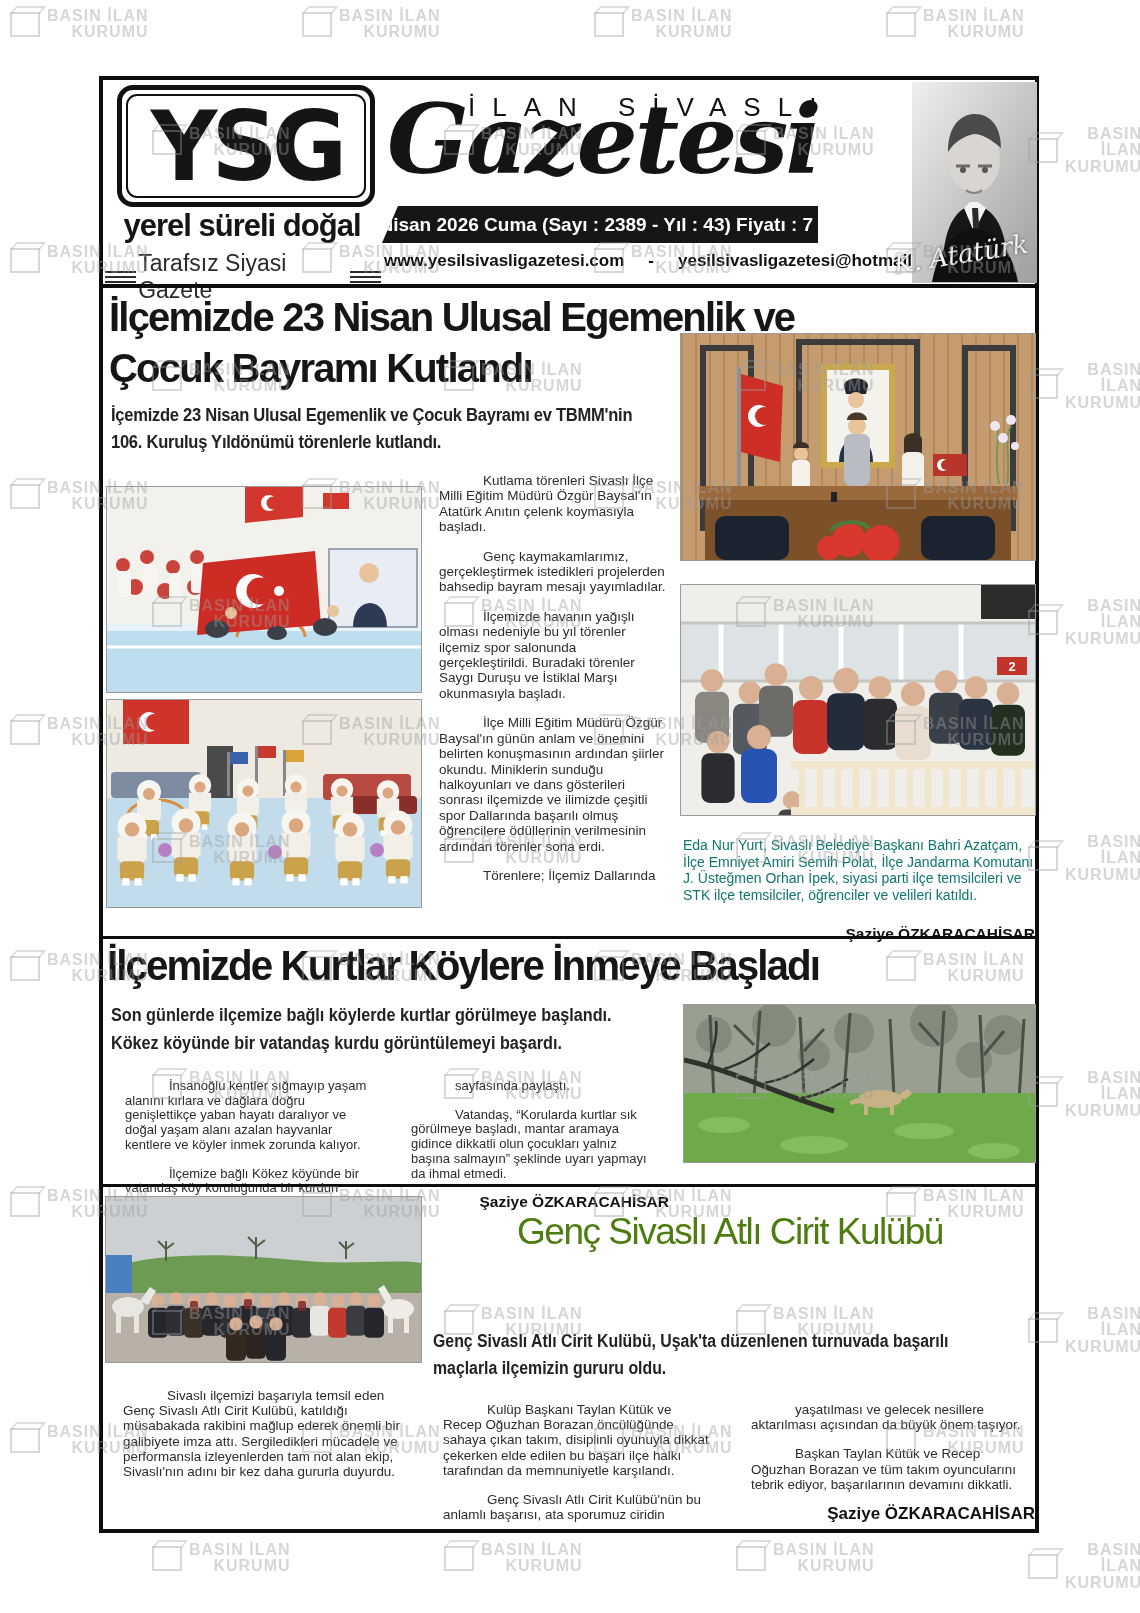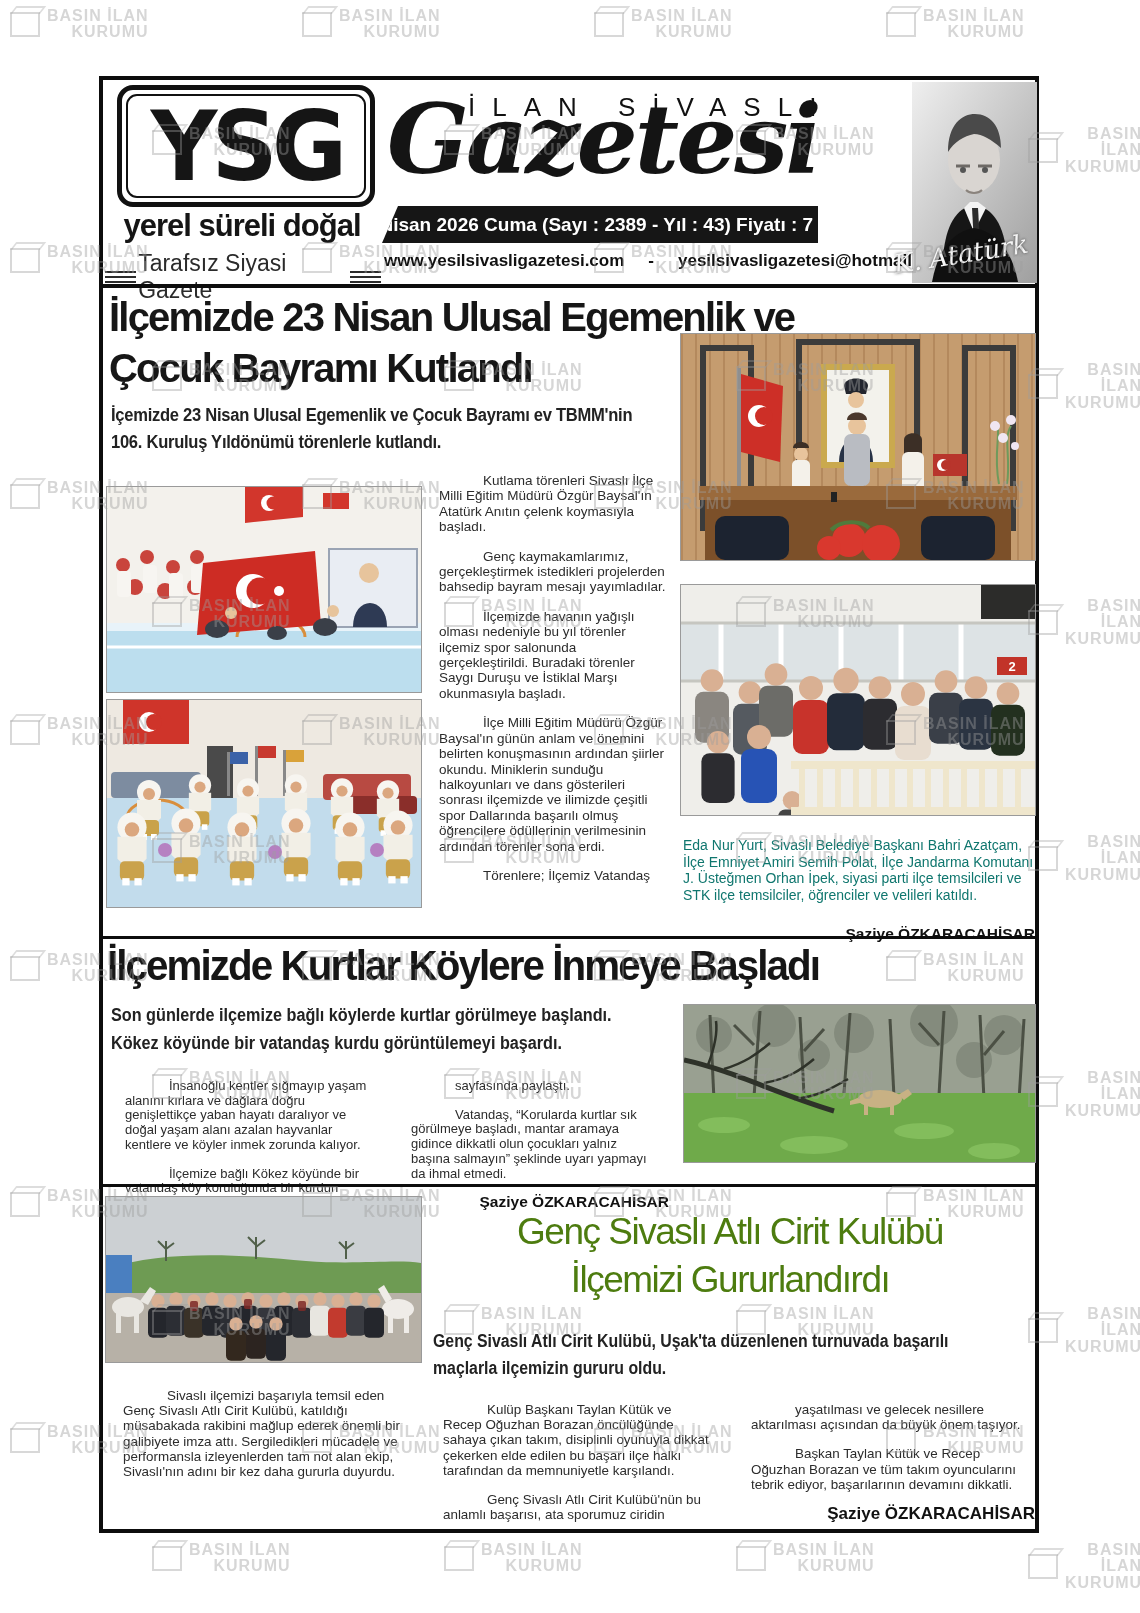--- a/index.html
+++ b/index.html
@@ -294,21 +294,21 @@
             <circle cx="270" cy="150" r="7"></circle>
           </g>
       </svg>
     </div>
 
     <div class="col" style="left:322px;top:379px;width:256px;height:492px;overflow:hidden;">
       <p>Kutlama törenleri Sivaslı İlçe Milli Eğitim Müdürü Özgür Baysal'ın Atatürk Anıtın çelenk koymasıyla başladı.</p>
       <p>Genç kaymakamlarımız, gerçekleştirmek istedikleri projelerden bahsedip bayram mesajı yayımladılar.</p>
       <p>İlçemizde havanın yağışlı olması nedeniyle bu yıl törenler ilçemiz spor salonunda gerçekleştirildi. Buradaki törenler Saygı Duruşu ve İstiklal Marşı okunmasıyla başladı.</p>
       <p>İlçe Milli Eğitim Müdürü Özgür Baysal'ın günün anlam ve önemini belirten konuşmasının ardından şiirler okundu. Miniklerin sunduğu halkoyunları ve dans gösterileri sonrası ilçemizde ve ilimizde çeşitli spor Dallarında başarılı olmuş öğrencilere ödüllerinin verilmesinin ardından törenler sona erdi.</p>
-      <p>Törenlere; İlçemiz Vatandaş</p>
+      <p>Törenlere; İlçemiz Dallarında</p>
     </div>
 
     <div class="photo" style="left:578px;top:505px;width:354px;height:230px;">
       <svg viewBox="0 0 354 230" preserveAspectRatio="none">
         <rect width="354" height="230" fill="#efeeea"></rect>
         <rect x="300" y="0" width="54" height="34" fill="#2c2c2a"></rect>
         <rect y="38" width="354" height="58" fill="#dde3e5"></rect>
         <g stroke="#ffffff" stroke-width="5">
             <path d="M40,38 V96 M100,38 V96 M160,38 V96 M220,38 V96 M280,38 V96"></path>
           </g>
@@ -462,21 +462,20 @@
         <g fill="#7e2a28" opacity=".85">
             <rect x="84" y="104" width="8" height="10" rx="2"></rect>
             <rect x="138" y="102" width="8" height="10" rx="2"></rect>
             <rect x="192" y="104" width="8" height="10" rx="2"></rect>
           </g>
       </svg>
     </div>
 
     <div class="abs h3">
       <div>Genç Sivaslı Atlı Cirit Kulübü</div>
-      <div>İlçemizi Gururlandırdı</div>
     </div>
     <div class="abs sub3">
       <div>Genç Sivaslı Atlı Cirit Kulübü, Uşak'ta düzenlenen turnuvada başarılı</div>
       <div>maçlarla ilçemizin gururu oldu.</div>
     </div>
 
     <div class="col col3x" style="left:6px;top:1294px;width:310px;">
       <p>Sivaslı ilçemizi başarıyla temsil eden Genç Sivaslı Atlı Cirit Kulübü, katıldığı müsabakada rakibini mağlup ederek önemli bir galibiyete imza attı. Sergiledikleri mücadele ve performansla izleyenlerden tam not alan ekip, Sivaslı'nın adını bir kez daha gururla duyurdu.</p>
     </div>
     <div class="col col3x" style="left:326px;top:1308px;width:296px;">

